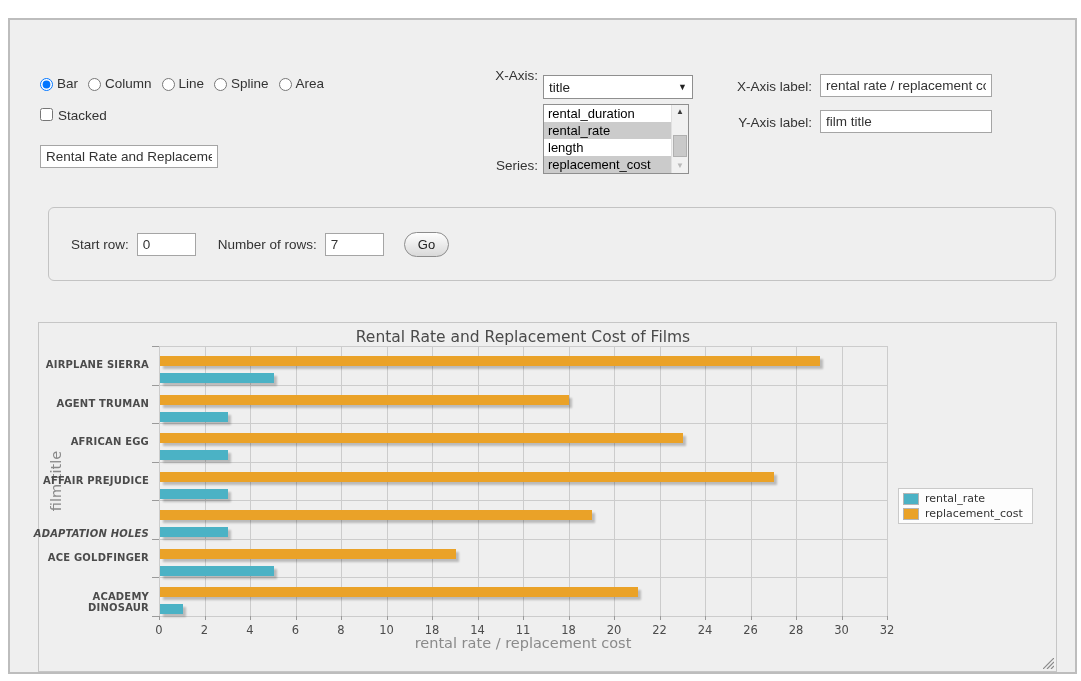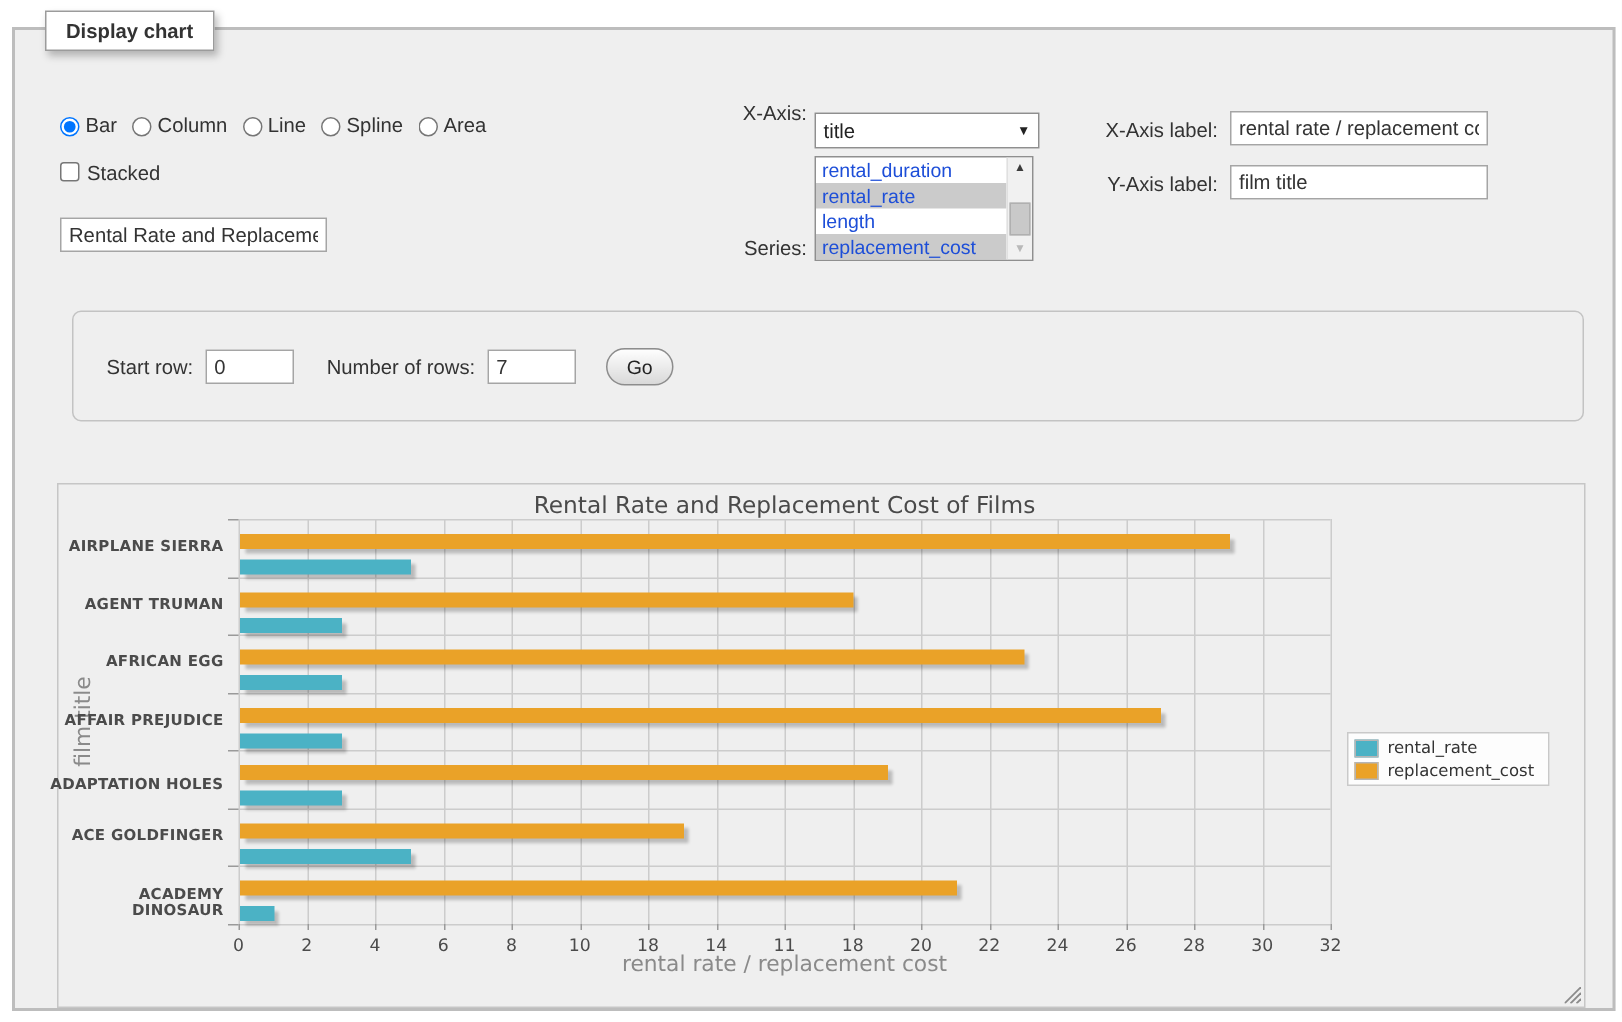--- a/index.html
+++ b/index.html
@@ -35,21 +35,21 @@
                  border:1px solid #8f8f8f; display:flex; align-items:center; justify-content:space-between;
                  padding:0 5px; font-size:13.5px; color:#222; cursor:default; }
   .fake-select .arrow { font-size:9px; color:#222; }
 
   .xlabel-input { position:absolute; left:810px; top:54px; width:172px; }
   .ylabel-input { position:absolute; left:810px; top:90px; width:172px; }
 
   .listbox { position:absolute; left:533px; top:84px; width:146px; height:70px; background:#fff;
              border:1px solid #8f8f8f; overflow:hidden; }
   .listbox .opts { position:absolute; left:0; top:0; right:17px; bottom:0; }
-  .listbox .opt { height:17px; line-height:17px; font-size:13px; color:#1d4ed8; padding-left:4px;
+  .listbox .opt { height:17px; line-height:17px; font-size:13px; color:#000000; padding-left:4px;
                   white-space:nowrap; overflow:hidden; }
   .listbox .opt.sel { background:#cbcbcb; }
   .sb { position:absolute; right:0; top:0; bottom:0; width:17px; background:#f1f1f1; border-left:1px solid #e0e0e0; }
   .sb-up, .sb-down { position:absolute; left:0; right:0; height:14px; text-align:center; font-size:8px; line-height:14px; }
   .sb-up { top:0; color:#3b3b3b; }
   .sb-down { bottom:0; color:#b9b9b9; }
   .sb-thumb { position:absolute; left:1px; right:1px; top:30px; height:22px; background:#c9c9c9; border:1px solid #b0b0b0; }
 
   
   .rows-panel { position:absolute; left:38px; top:187px; width:1008px; height:74px;
@@ -84,21 +84,20 @@
             padding:3px 9px 3px 4px; display:flex; flex-direction:column; gap:2px; }
   .legend-row { display:flex; align-items:center; gap:6px; }
   .legend-swatch { width:16px; height:12px; border:1px solid #b5b5b5; }
   .legend-label { font-family:"DejaVu Sans",sans-serif; font-size:11px; color:#333; white-space:nowrap; }
   .resize-grip { position:absolute; right:2px; bottom:2px; width:11px; height:11px; }
 </style>
 </head>
 <body>
 
 <div class="page">
-  <div class="panel-tab">Display chart</div>
   <div class="wrapper">
 
     <div class="type-row" id="type-row">
         <label>
           <input type="radio" name="ctype" checked="" style="">
           <span>Bar</span>
         </label>
         <label>
           <input type="radio" name="ctype" style="">
           <span>Column</span>
@@ -258,18 +257,18 @@
         <div class="tick-left" style="left: 113px; top: 100.143px;"></div>
         <div class="tick-left" style="left: 113px; top: 138.714px;"></div>
         <div class="tick-left" style="left: 113px; top: 177.286px;"></div>
         <div class="tick-left" style="left: 113px; top: 215.857px;"></div>
         <div class="tick-left" style="left: 113px; top: 254.429px;"></div>
         <div class="tick-left" style="left: 113px; top: 293px;"></div>
         <div class="cat-label" style="left: -6px; top: 36.2857px;">AIRPLANE SIERRA</div>
         <div class="cat-label" style="left: -6px; top: 74.8571px;">AGENT TRUMAN</div>
         <div class="cat-label" style="left: -6px; top: 113.429px;">AFRICAN EGG</div>
         <div class="cat-label" style="left: -6px; top: 152px;">AFFAIR PREJUDICE</div>
-        <div class="cat-label" style="left: -6px; top: 195px;">ADAPTATION HOLES</div>
+        <div class="cat-label" style="left: -6px; top: 205px; font-style: italic;">ADAPTATION HOLES</div>
         <div class="cat-label" style="left: -6px; top: 229.143px;">ACE GOLDFINGER</div>
         <div class="cat-label" style="left: -6px; top: 267.714px;">ACADEMY DINOSAUR</div>
       </div>
   </div>
 </div>
 
 </body></html>

